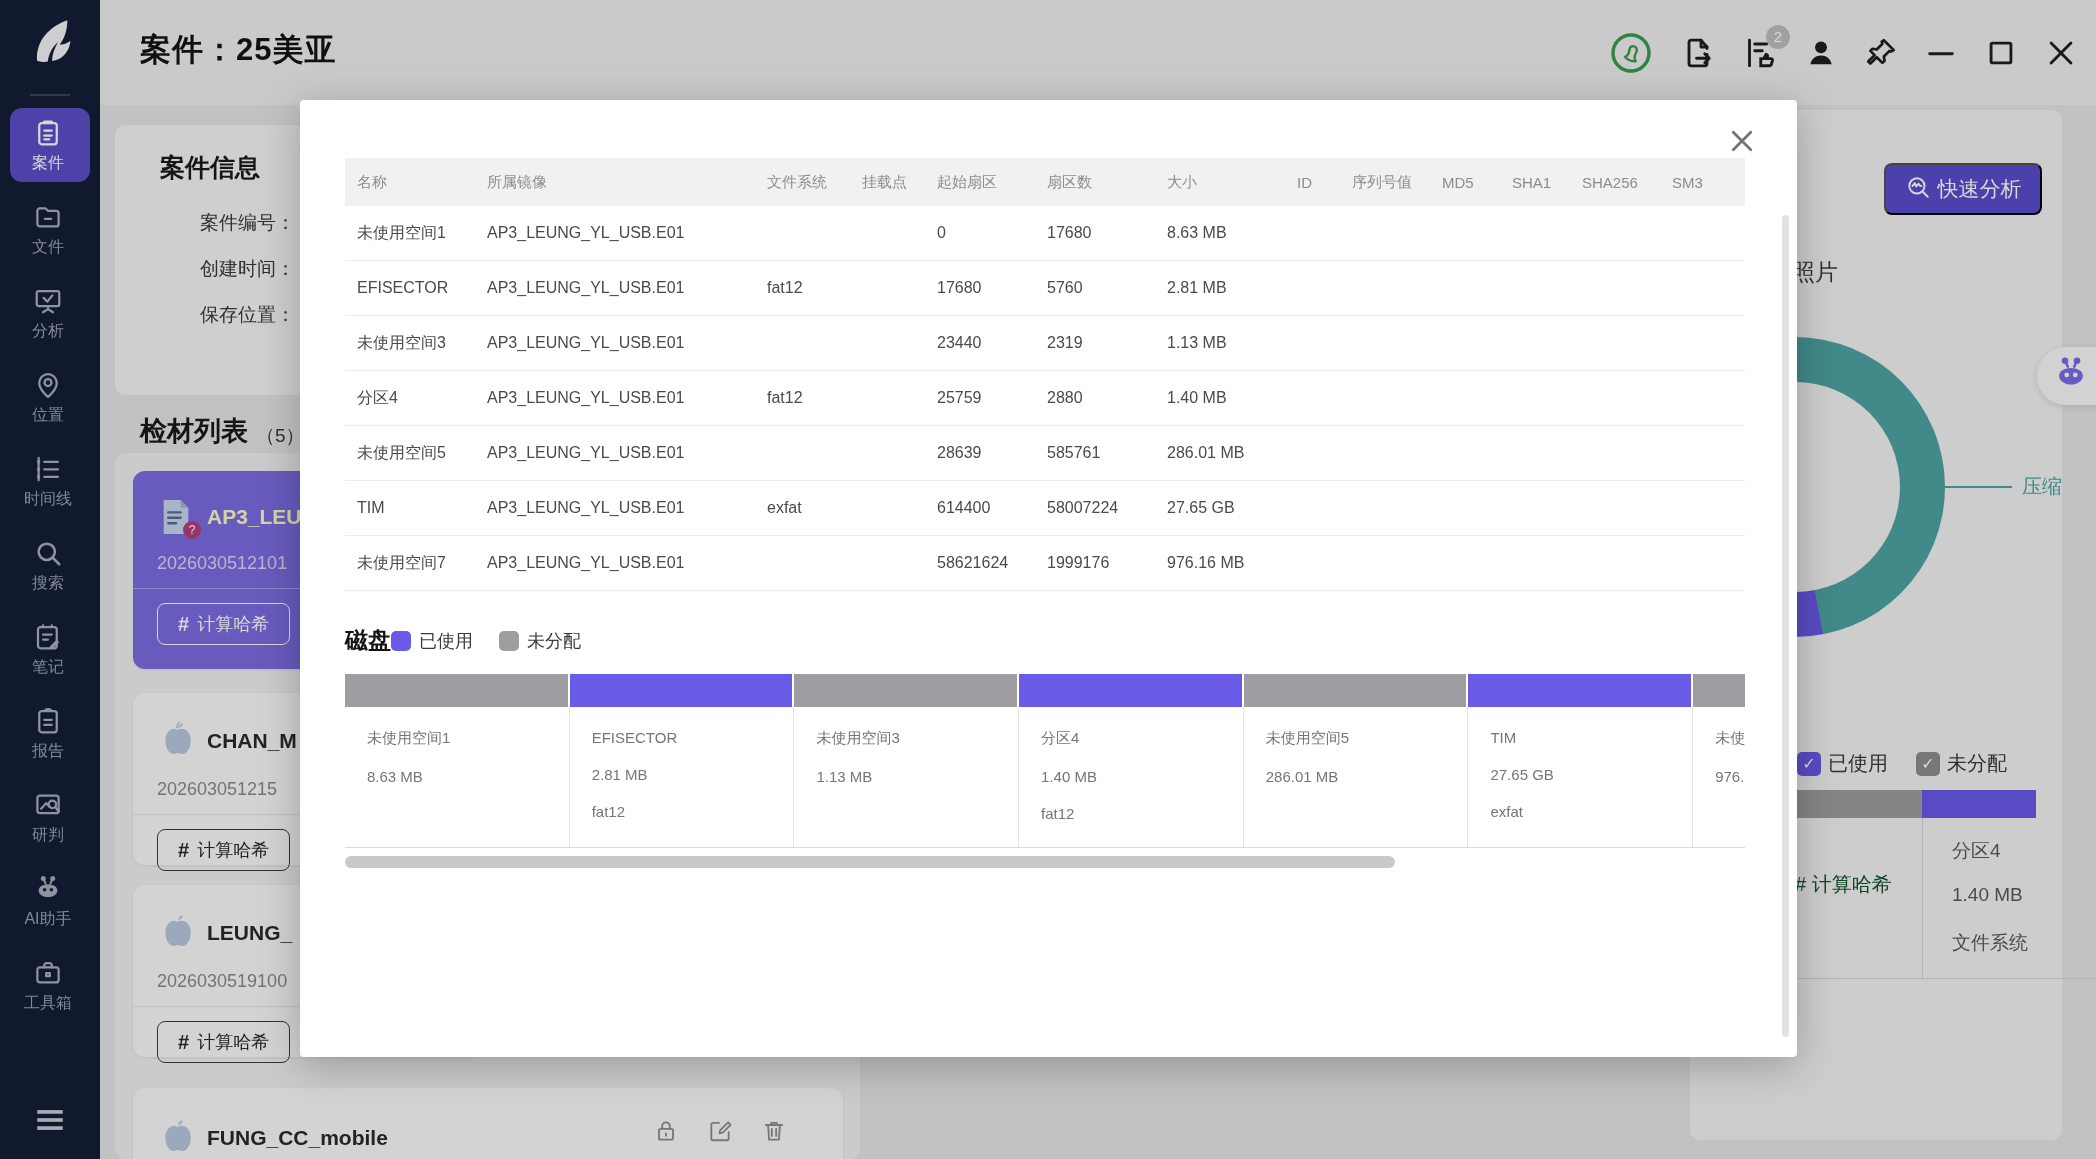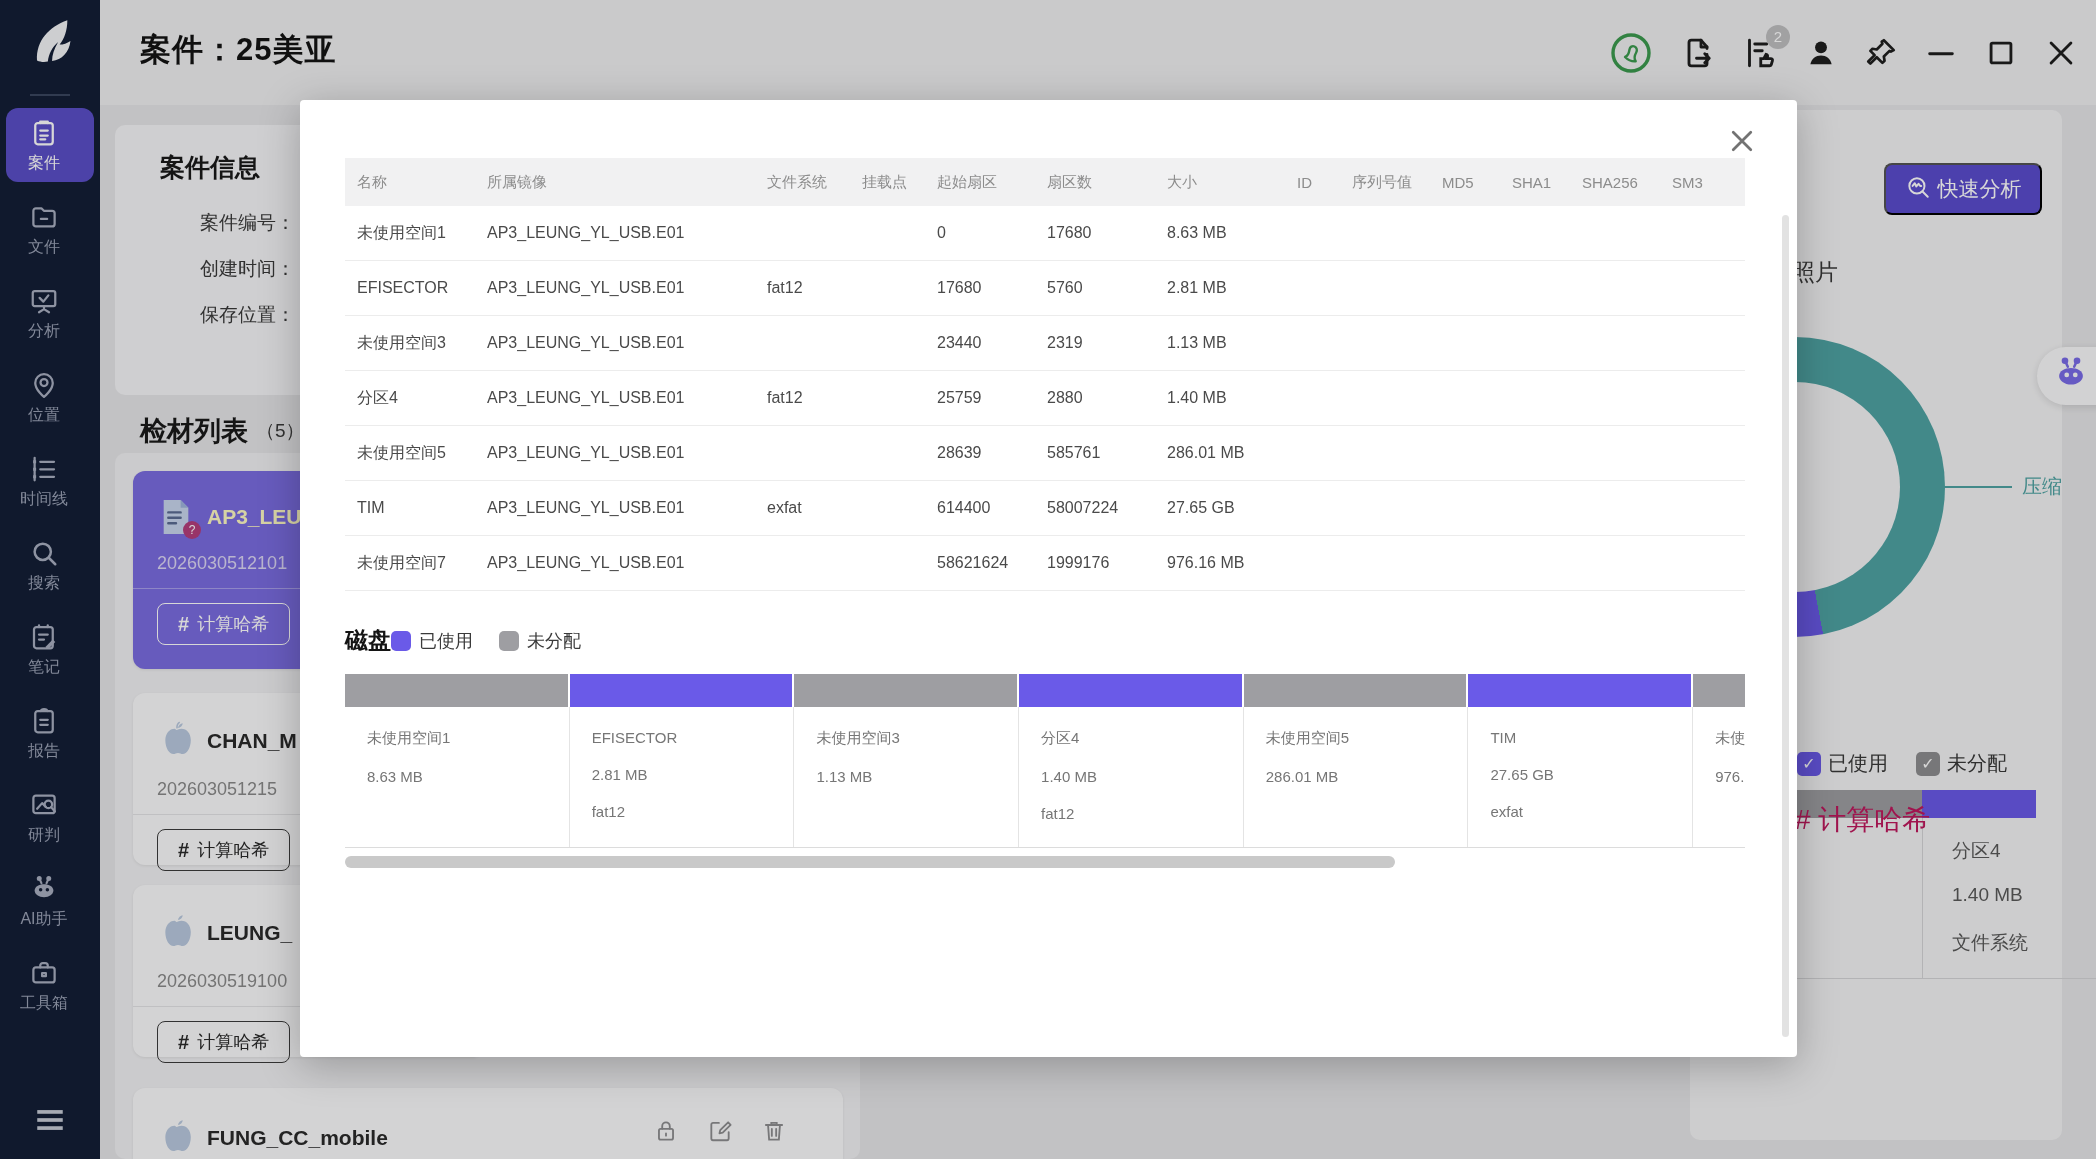--- a/index.html
+++ b/index.html
@@ -3,21 +3,21 @@
 <meta charset="utf-8">
 <style>
   html,body{margin:0;padding:0;background:#7d7d80;font-family:"Liberation Sans",sans-serif;}
   .screen{position:relative;width:2096px;height:1159px;background:#E7E7E9;overflow:hidden;}
 
   
   .sidebar{position:absolute;left:0;top:0;width:100px;height:1159px;background:#131E36;z-index:10;}
   .logo{position:absolute;left:24px;top:16px;width:52px;height:52px;color:#F4F5F7;}
   .logo-divider{position:absolute;left:30px;top:94px;width:40px;height:2px;background:#3B465F;}
   .nav{position:absolute;left:0;top:108px;width:100px;}
-  .nav-item{width:76px;margin:0 auto 10px auto;padding:10px 12px 8px 0;border-radius:12px;display:flex;flex-direction:column;align-items:center;gap:5px;color:#A9AFC0;cursor:pointer;}
+  .nav-item{width:76px;margin:0 auto 10px auto;padding:10px 4px 8px 0;border-radius:12px;display:flex;flex-direction:column;align-items:center;gap:5px;color:#A9AFC0;cursor:pointer;}
   .nav-item .lbl{font-size:16px;color:#9AA1B4;white-space:nowrap;}
   .nav-item.active{background:#5B4FC8;color:#FFFFFF;}
   .nav-item.active .lbl{color:#FFFFFF;}
   .nav-item svg{display:block;}
   .hamburger{position:absolute;left:29px;bottom:18px;color:#C7CBD6;cursor:pointer;}
 
   
   .topbar{position:absolute;left:100px;top:0;width:1996px;height:105px;background:#F0F0F1;}
   .app-title{position:absolute;left:40px;top:29px;font-size:31px;font-weight:bold;color:#141414;letter-spacing:1px;}
   .top-icons{position:absolute;right:18px;top:0;height:105px;display:flex;align-items:center;gap:26px;color:#1E1E1E;}
@@ -26,21 +26,21 @@
 
   
   .content{position:absolute;left:100px;top:105px;right:0;bottom:0;background:#E7E7E9;}
   .panel{background:#F6F6F8;border-radius:10px;}
   .case-card{position:absolute;left:15px;top:20px;width:740px;height:270px;}
   .case-title{font-size:25px;font-weight:bold;color:#1A1A1A;padding:26px 0 0 45px;}
   .case-fields{padding:26px 0 0 45px;}
   .cf-row{display:flex;margin-bottom:20px;font-size:19px;color:#3A3A3A;}
   .cf-row .cf-label{width:125px;margin-left:40px;}
   .cf-link{color:#2E6BD6;text-decoration:underline;cursor:pointer;}
-  .ev-head{position:absolute;left:40px;top:308px;display:flex;align-items:center;gap:8px;}
+  .ev-head{position:absolute;left:40px;top:308px;display:flex;align-items:flex-end;gap:8px;}
   .ev-title{font-size:27px;font-weight:bold;color:#1A1A1A;}
   .ev-count{font-size:19px;color:#3A3A3A;}
   .cards-panel{position:absolute;left:15px;top:348px;width:745px;height:706px;background:#F1F1F3;border-radius:10px;}
   .ev-card{position:absolute;left:18px;width:350px;border-radius:12px;background:#FBFBFC;box-shadow:0 1px 3px rgba(0,0,0,.08);}
   .ev-card.purple{background:#7B6CE0;}
   .card-top{display:flex;align-items:center;gap:12px;padding:26px 0 0 24px;}
   .card-name{font-size:21px;font-weight:bold;color:#2A2A2A;white-space:nowrap;}
   .purple .card-name{color:#fef9c3;}
   .card-time{padding:16px 0 0 24px;font-size:18px;color:#8A8A8A;white-space:nowrap;}
   .purple .card-time{color:#DCD7F5;}
@@ -69,21 +69,21 @@
   .chk-row{position:absolute;left:1697px;top:645px;display:flex;gap:28px;align-items:center;}
   .chk{display:flex;align-items:center;gap:7px;cursor:pointer;font-size:20px;color:#3A3A3A;}
   .chk .box{width:24px;height:24px;border-radius:5px;display:flex;align-items:center;justify-content:center;color:#fff;font-size:16px;}
   .box.purple{background:#6A5AE8;}
   .box.gray{background:#8E8E90;}
   .mini-bar{position:absolute;left:1697px;top:685px;height:28px;display:flex;}
   .mini-bar .g{width:125px;background:#9E9EA2;}
   .mini-bar .p{width:114px;background:#6A5AE8;}
   .mini-divider{position:absolute;left:1822px;top:713px;width:1px;height:160px;background:#D5D5D7;}
   .mini-bottom{position:absolute;left:1697px;top:873px;width:340px;height:1px;background:#D5D5D7;}
-  .mini-hash{position:absolute;left:1695px;top:696px;font-size:28px;color:#be185d;cursor:pointer;white-space:nowrap;}
+  .mini-hash{position:absolute;left:1695px;top:766px;font-size:20px;color:#14532d;cursor:pointer;white-space:nowrap;}
   .mini-name{position:absolute;left:1852px;top:733px;font-size:19px;color:#5A5A5A;}
   .mini-size{position:absolute;left:1852px;top:779px;font-size:19px;color:#5A5A5A;}
   .mini-fs{position:absolute;left:1852px;top:825px;font-size:19px;color:#5A5A5A;}
 
   
   .overlay{position:absolute;inset:0;background:rgba(0,0,0,.155);z-index:50;}
   .modal{position:absolute;left:300px;top:100px;width:1497px;height:957px;background:#FFFFFF;border-radius:4px;box-shadow:0 8px 40px rgba(0,0,0,.25);z-index:60;padding:58px 48px 0 45px;box-sizing:border-box;}
   .modal-close{position:absolute;top:26px;right:40px;color:#737373;cursor:pointer;}
   .modal-title{font-size:26px;font-weight:bold;color:#141414;margin:0 0 24px 0;}
   table.ptable{border-collapse:collapse;width:1400px;table-layout:fixed;}

